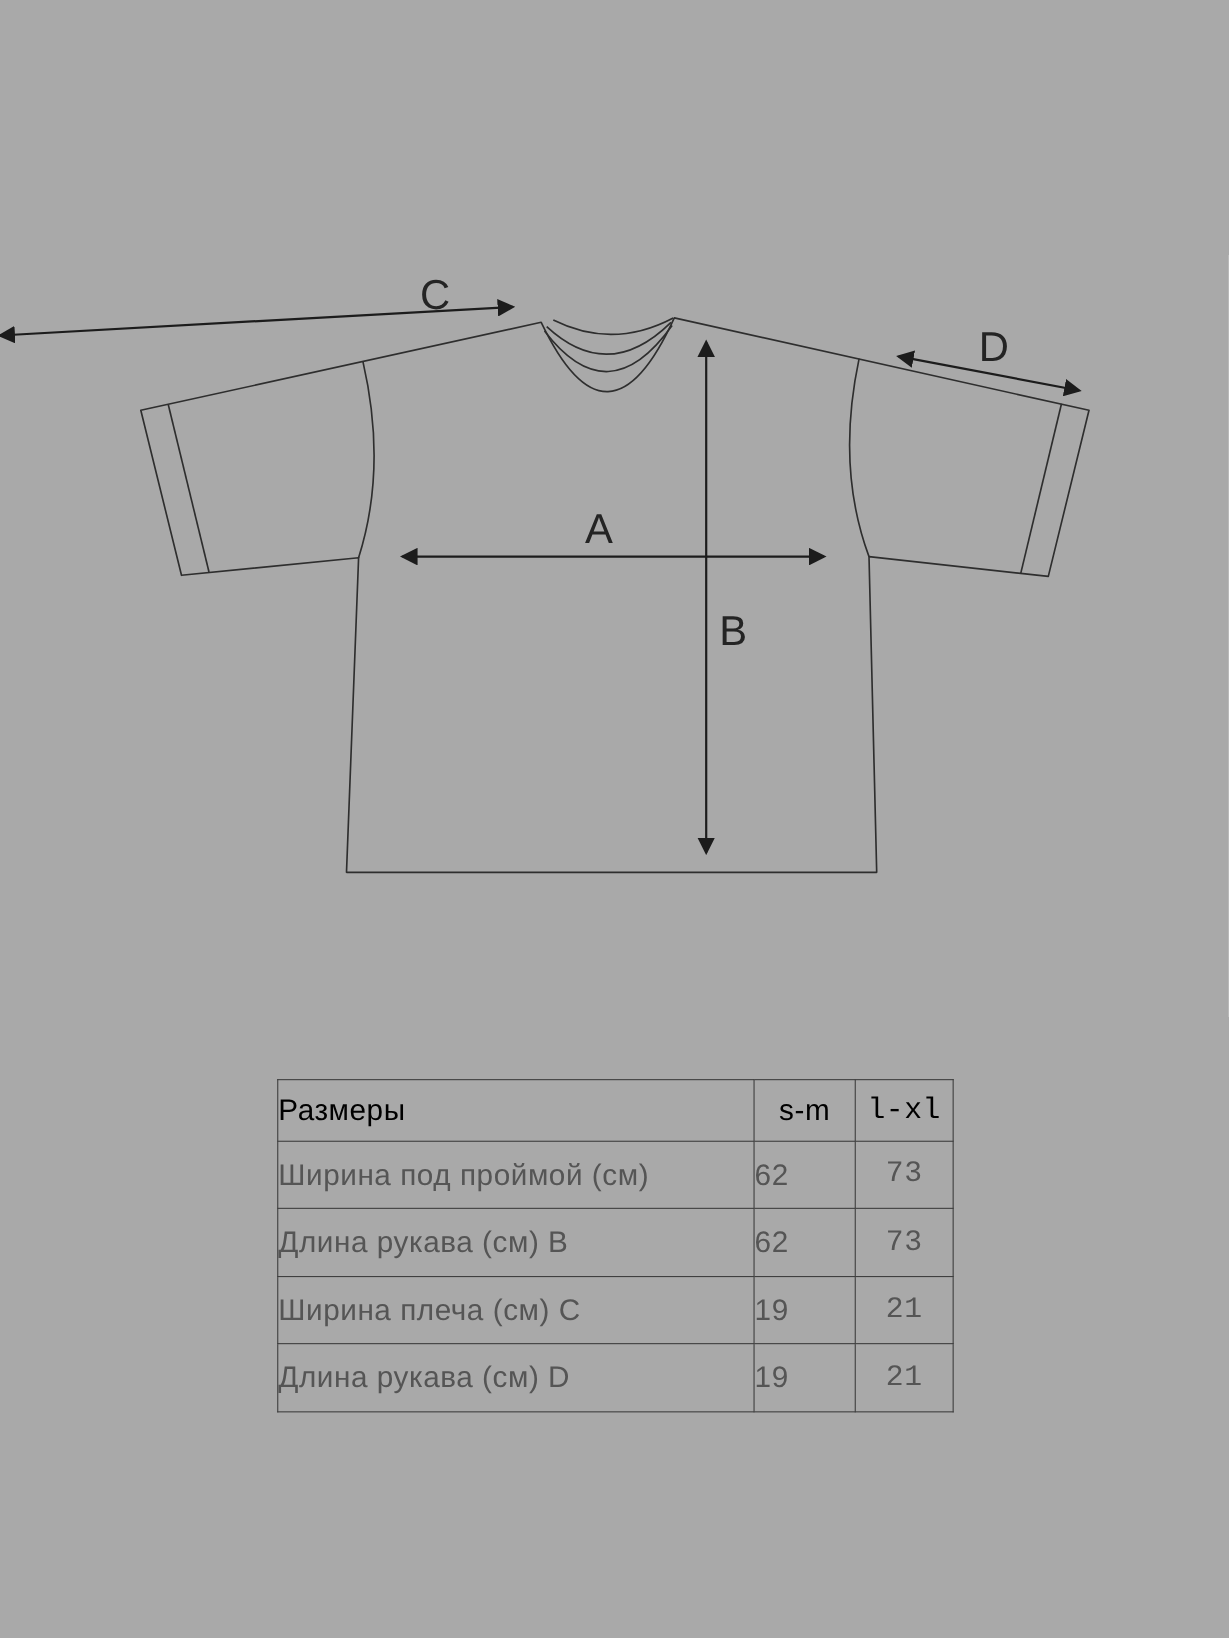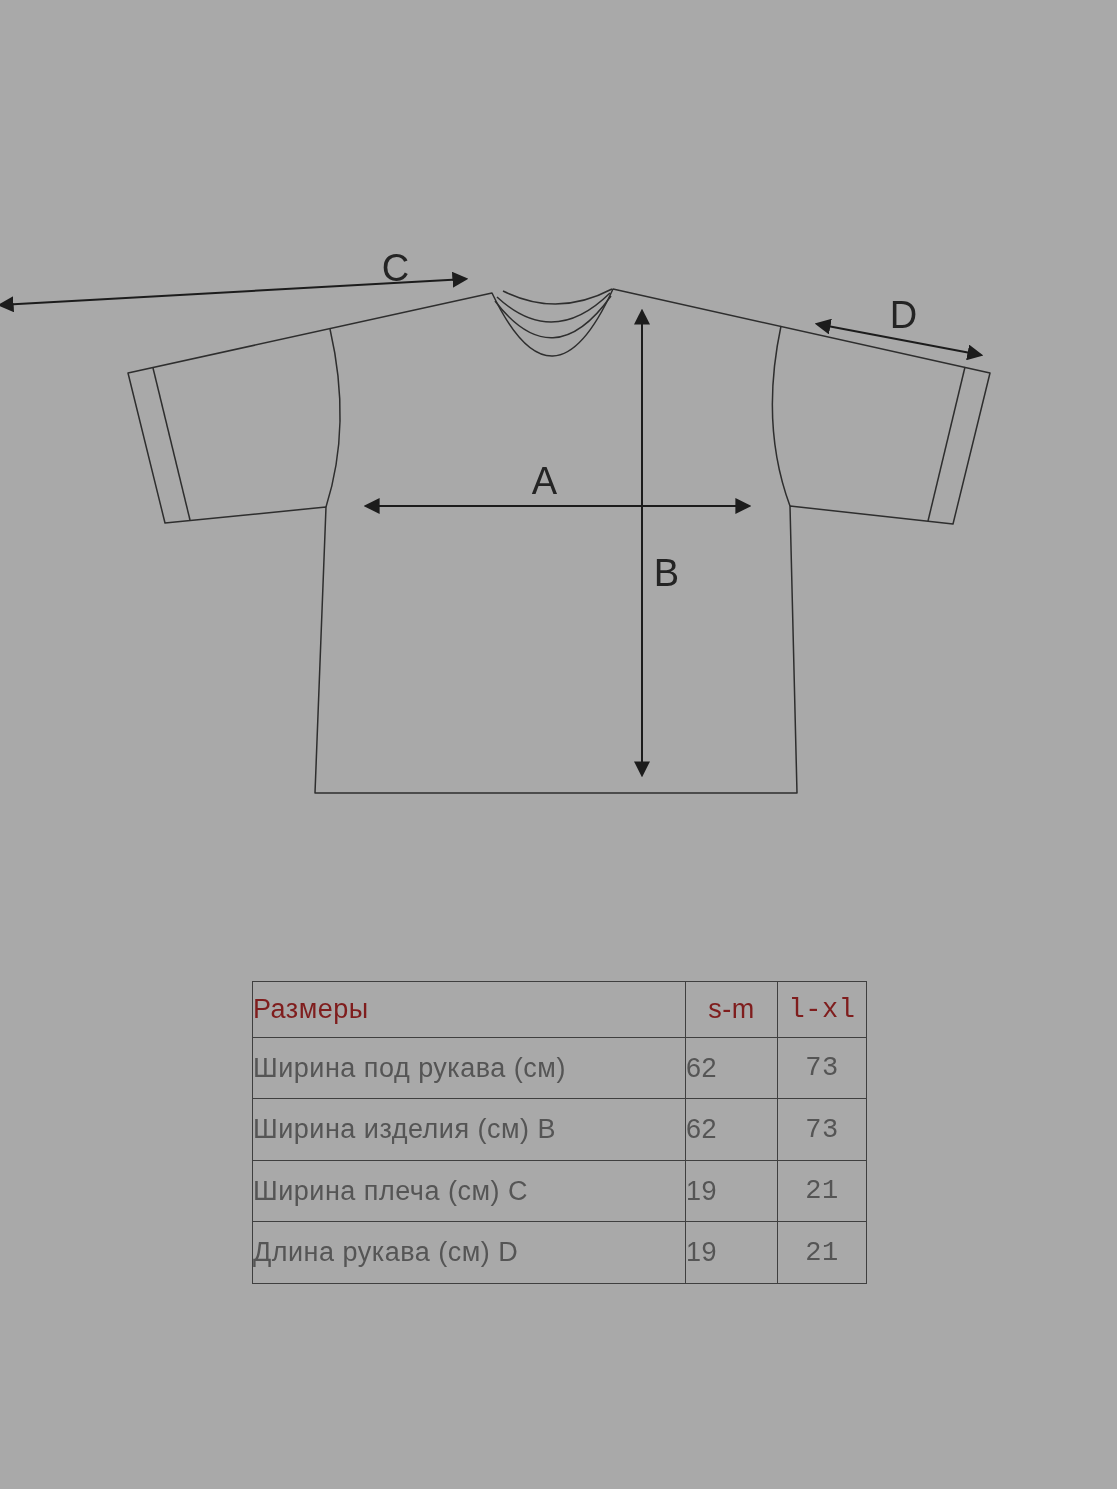--- a/index.html
+++ b/index.html
@@ -50,21 +50,21 @@
   }
   .size-table td, .size-table th {
     border: 1px solid #3f3f3f;
     font-weight: 300;
     padding: 0;
     vertical-align: middle;
   }
   .col-label { width: 432px; text-align: left; padding-left: 32px; }
   .col-sm    { width: 91px;  }
   .col-lxl   { width: 88px;  text-align: center; font-family: Liberation Mono, monospace; }
-  .header-row    { height: 56px; color: #7f1d1d; margin-left: 44px; }
+  .header-row    { height: 56px; color: #000000; margin-left: 44px; }
   .data-row-a    { height: 61px; }
   .data-row-b    { height: 62px; }
 </style>
 </head>
 <body>
 
 <div class="canvas">
 
   <svg class="diagram-svg" width="1117" height="960" viewBox="0 0 1117 960">
     <defs>
@@ -104,26 +104,26 @@
   </svg>
 
   <table class="size-table">
     <tbody>
         <tr class="header-row">
       <th class="col-label">Размеры</th>
       <th class="col-sm">s-m</th>
       <th class="col-lxl">l-xl</th>
     </tr>
     <tr class="data-row-a">
-      <td class="col-label">Ширина под рукава (см)</td>
+      <td class="col-label">Ширина под проймой (см)</td>
       <td class="col-sm">62</td>
       <td class="col-lxl">73</td>
     </tr>
     <tr class="data-row-b">
-      <td class="col-label">Ширина изделия (см) B</td>
+      <td class="col-label">Длина рукава (см) B</td>
       <td class="col-sm">62</td>
       <td class="col-lxl">73</td>
     </tr>
     <tr class="data-row-a">
       <td class="col-label">Ширина плеча (см) C</td>
       <td class="col-sm">19</td>
       <td class="col-lxl">21</td>
     </tr>
     <tr class="data-row-b">
       <td class="col-label">Длина рукава (см) D</td>

